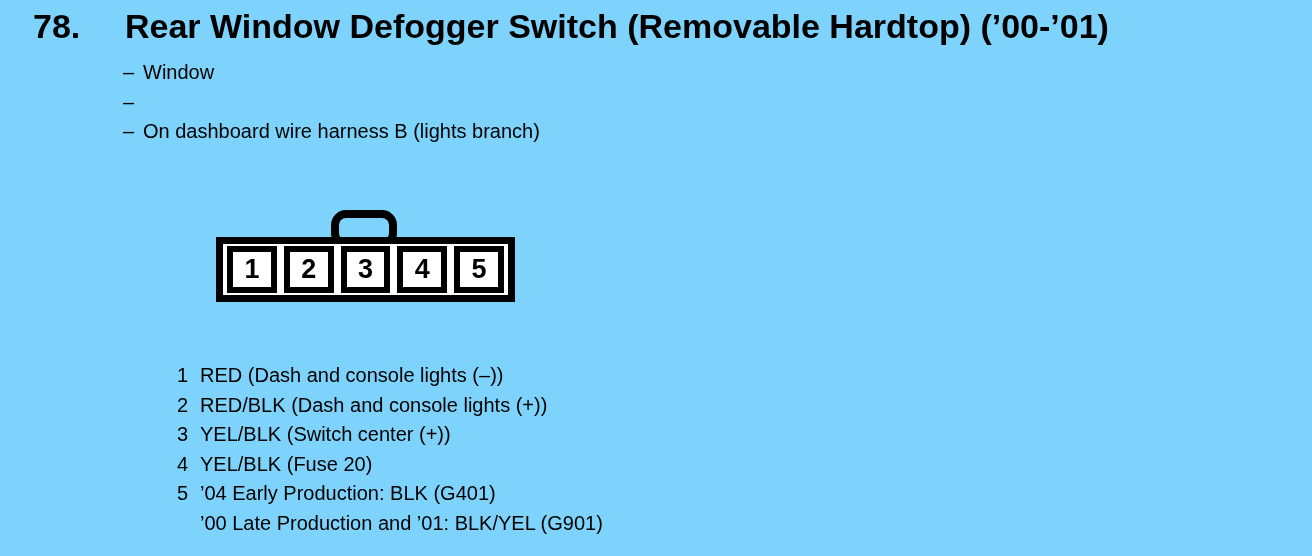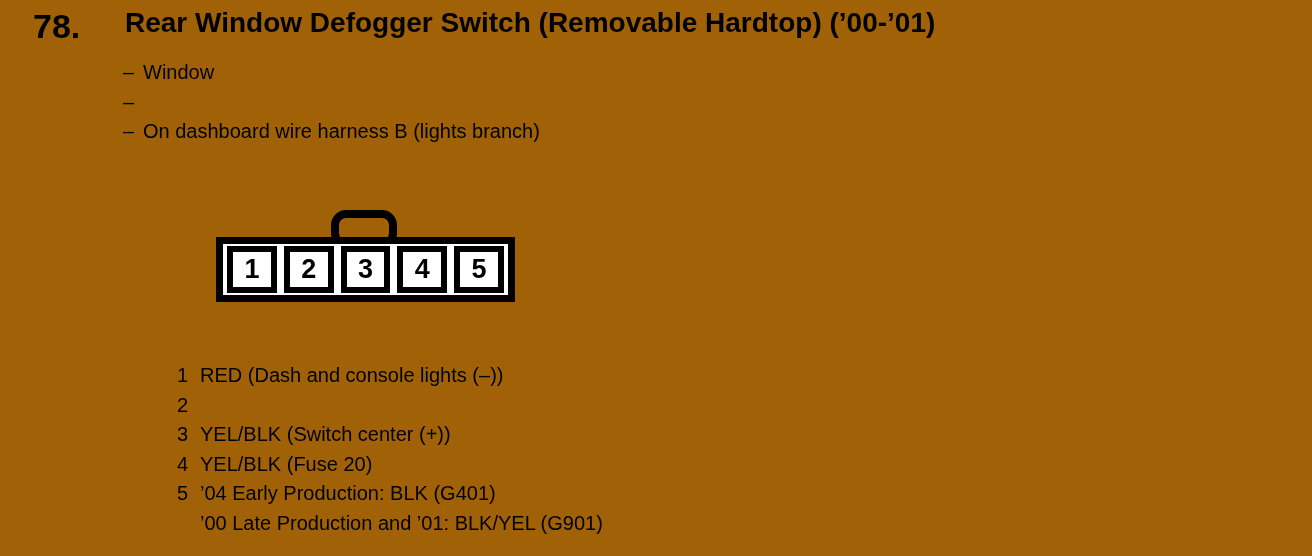--- a/index.html
+++ b/index.html
@@ -1,40 +1,40 @@
 <!DOCTYPE html>
 <html><head>
 <meta charset="utf-8">
 <style>
   * { margin: 0; padding: 0; box-sizing: border-box; }
   html, body { background: #ffffff; }
   .page {
     position: relative;
     width: 1312px;
     height: 556px;
-    background: #a16207;
+    background: #7dd3fc;
     color: #000000;
     font-family: "Liberation Sans", sans-serif;
     overflow: hidden;
   }
 
   
   .title-row {
     position: absolute;
     left: 33px;
     top: 6px;
     display: flex;
     align-items: flex-start;
     font-weight: bold;
     font-size: 34px;
     line-height: 1.2;
     white-space: nowrap;
   }
   .sec-num { display: inline-block; width: 92px; }
-  .sec-title { font-size: 28px; font-weight: bold; display: inline; }
+  .sec-title { font-size: 34px; font-weight: bold; display: inline; }
 
   
   .notes {
     position: absolute;
     left: 123px;
     top: 58px;
     list-style: none;
     font-size: 20px;
     line-height: 29.5px;
     white-space: nowrap;
@@ -132,20 +132,21 @@
     </div>
   </div>
 
   <div class="pinout">
     <div class="pin-row">
       <span class="pin-num">1</span>
       <span class="pin-desc">RED (Dash and console lights (–))</span>
     </div>
     <div class="pin-row">
       <span class="pin-num">2</span>
+      <span class="pin-desc">RED/BLK (Dash and console lights (+))</span>
     </div>
     <div class="pin-row">
       <span class="pin-num">3</span>
       <span class="pin-desc">YEL/BLK (Switch center (+))</span>
     </div>
     <div class="pin-row">
       <span class="pin-num">4</span>
       <span class="pin-desc">YEL/BLK (Fuse 20)</span>
     </div>
     <div class="pin-row">

